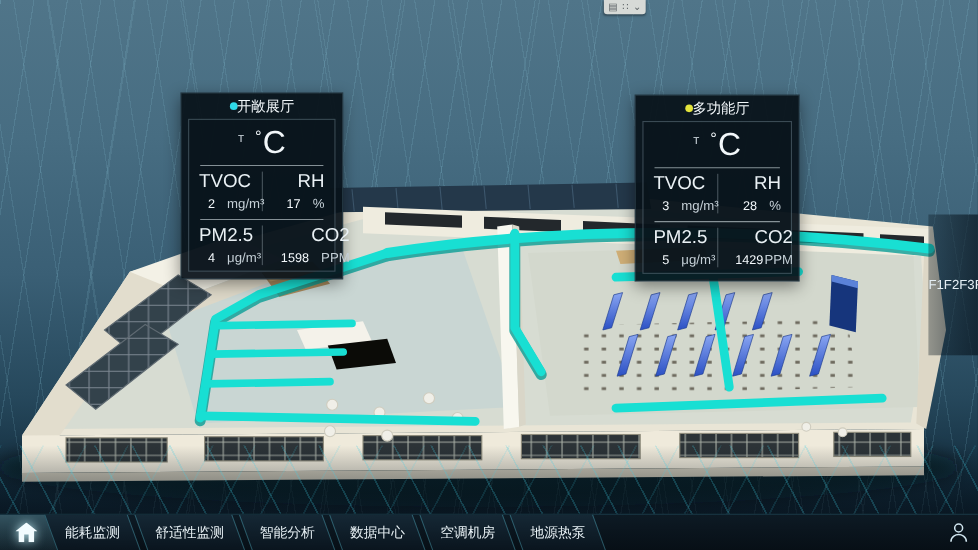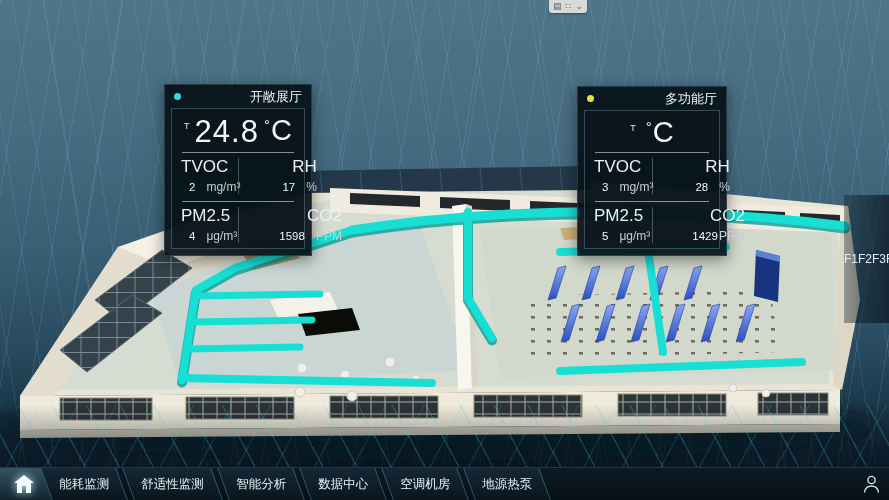--- a/index.html
+++ b/index.html
@@ -13,34 +13,34 @@
     repeating-linear-gradient(81deg, rgba(170,230,245,0.10) 0 1px, transparent 1px 121px);}
   .bg-grid-bottom{position:absolute;left:0;right:0;bottom:0;height:95px;pointer-events:none;background:
     repeating-linear-gradient(62deg, rgba(64,205,228,0.22) 0 1.5px, transparent 1.5px 30px),
     repeating-linear-gradient(118deg, rgba(64,205,228,0.13) 0 1.5px, transparent 1.5px 34px),
     linear-gradient(180deg, rgba(8,20,30,0), rgba(6,15,24,0.92));}
   .scene{position:absolute;inset:0;}
 
   
   .panel{position:absolute;width:146px;background:rgba(7,17,25,0.93);
     border:1px solid rgba(110,150,170,0.28);box-shadow:0 4px 14px rgba(0,0,0,0.45);color:#f2f7fa;}
-  .panel-title{display:flex;align-items:center;justify-content:space-between;gap:0;height:23px;padding:0 9px;font-size:13px;}
+  .panel-title{display:flex;align-items:center;justify-content:center;gap:0;height:23px;padding:0 9px;font-size:13px;}
   .dot{width:7px;height:7px;border-radius:50%;}
   .panel-inner{margin:0 6px 6px 6px;border:1px solid rgba(150,175,190,0.35);background:rgba(10,20,28,0.55);}
   .temp-row{display:flex;justify-content:center;align-items:flex-start;padding:7px 4px 3px 4px;}
   .tsup{font-size:9px;margin:5px 5px 0 0;color:#dfe8ee;}
   .tval{font-size:31px;font-weight:400;letter-spacing:1px;line-height:1;}
   .tdeg{font-size:15px;margin:0 1px 0 5px;}
   .tunit{font-size:29px;font-weight:400;line-height:1;}
   .hrule{border-top:1px solid rgba(235,245,250,0.55);margin:2px 10px 0 10px;}
   .metric-row{position:relative;display:flex;padding:4px 0 5px 0;}
   .metric{flex:1;padding:0 9px;}
   .metric .mlabel{font-size:17px;color:#eaf1f5;margin-bottom:3px;}
   .metric .mvals{font-size:11.5px;white-space:nowrap;}
-  .metric.right{text-align:right;margin-left:24px;}
+  .metric.right{text-align:right;}
   .metric .munit{font-size:12px;color:#c4cfd6;margin-left:11px;}
   .metric.left .mvals{padding-left:8px;}
   .vline{position:absolute;left:50%;top:5px;bottom:5px;width:1px;background:rgba(215,230,240,0.30);}
 
   
   .fstrip{position:absolute;right:0;top:195px;width:45px;height:128px;
     background:linear-gradient(90deg,rgba(10,24,34,0.35),rgba(9,22,32,0.72));display:flex;flex-direction:row;}
   .fbtn{flex:1;display:flex;align-items:center;justify-content:center;color:#e4eef4;font-size:12px;cursor:pointer;}
 
   
@@ -204,21 +204,20 @@
   <div class="bg-grid-bottom"></div>
 
   <div class="panel" style="left:164px;top:84px;">
     <div class="panel-title">
       <span class="dot" style="background: rgb(47, 217, 232);"></span>
       <span>开敞展厅</span>
     </div>
     <div class="panel-inner">
       <div class="temp-row">
         <span class="tsup">T</span>
-        <span class="tval">24.8</span>
         <span class="tdeg">°</span>
         <span class="tunit">C</span>
       </div>
       <div class="hrule"></div>
       <div class="metric-row">
         <div class="metric left">
           <div class="mlabel">TVOC</div>
           <div class="mvals"><span>2</span><span class="munit">mg/m³</span></div>
         </div>
         <div class="vline"></div>

